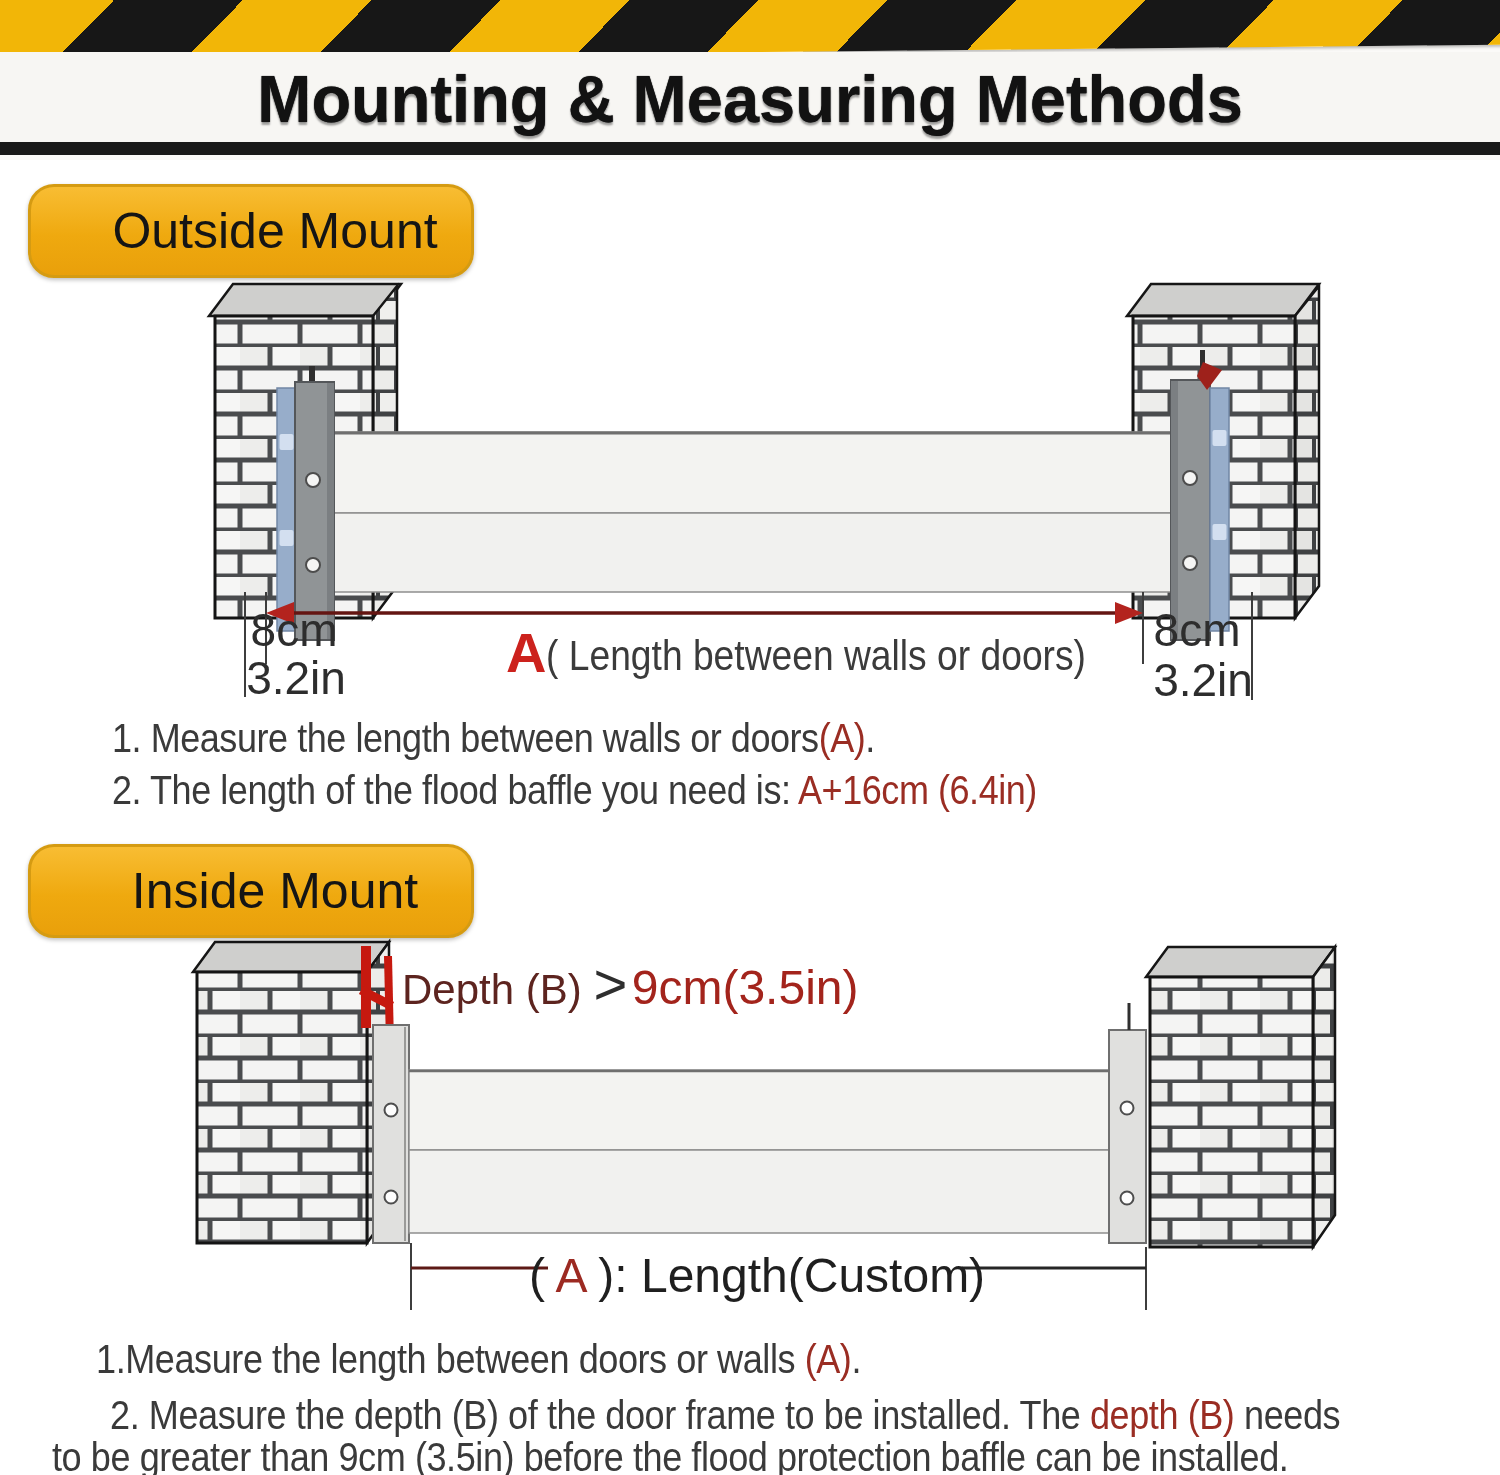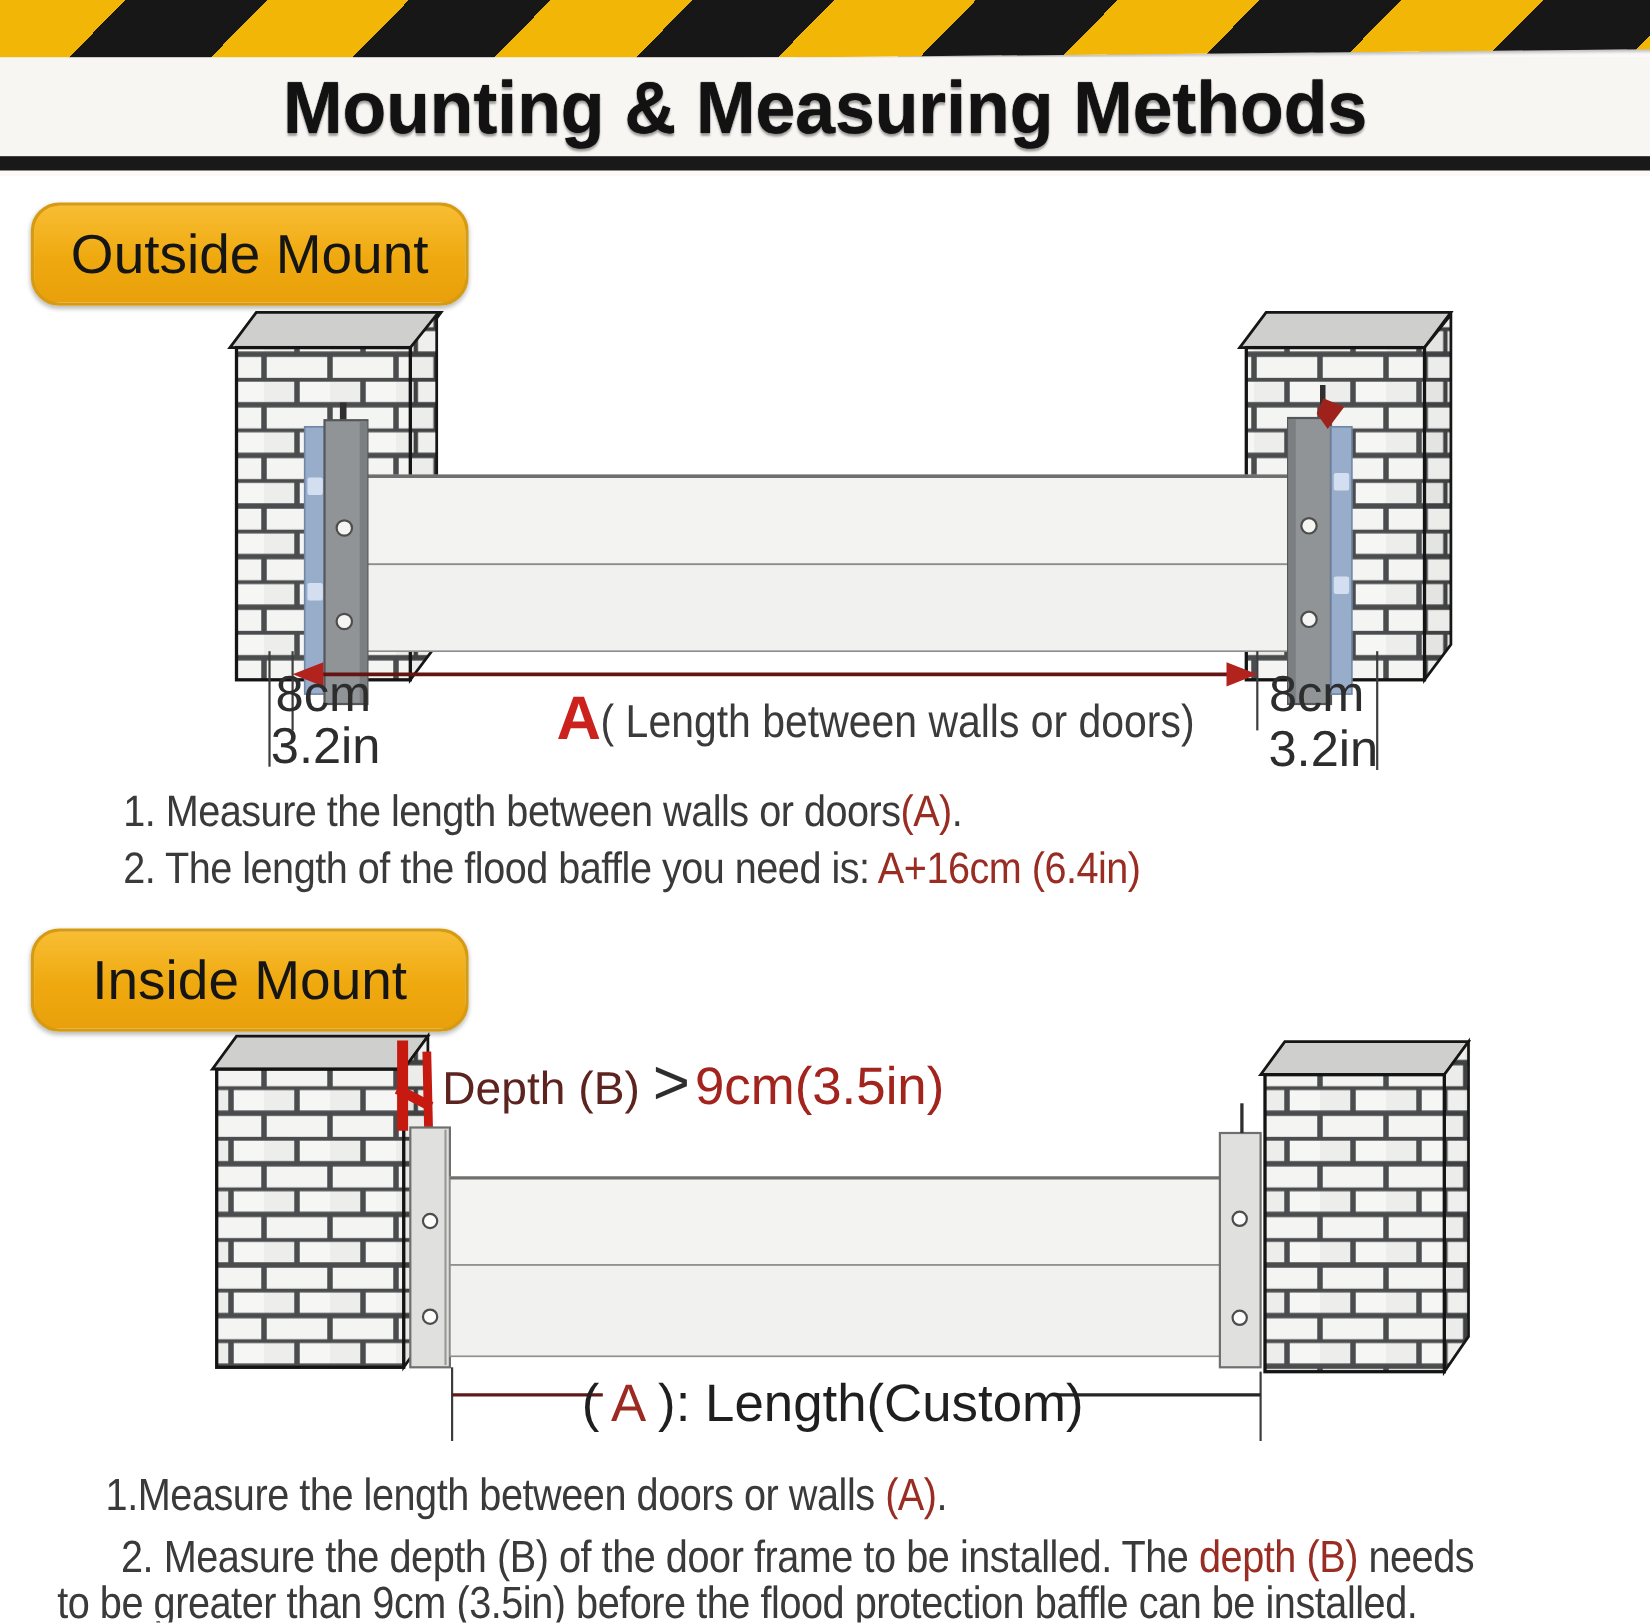--- a/index.html
+++ b/index.html
@@ -29,20 +29,21 @@
   }
   .header-bar{position:absolute;top:142px;left:0;width:1500px;height:13px;background:#191919;}
   
   .badge{
     position:absolute;left:28px;width:392px;height:88px;
     background:linear-gradient(180deg,#f8bd33,#efa90f 55%,#e9a00b);
     border:3px solid #d59b12;border-radius:26px;
     display:flex;align-items:center;justify-content:center;
     font-size:50px;color:#151515;white-space:nowrap;
     box-shadow:0 2px 4px rgba(0,0,0,.25);
+    padding-left:48px;
   }
   .badge-outside{top:184px;}
   .badge-inside{top:844px;text-align:center;}
   
   .diagram-svg{position:absolute;top:0;left:0;width:1500px;height:1475px;}
   
   .step-line{
     position:absolute;white-space:nowrap;font-size:40px;color:#3a3a3a;
     transform:scaleX(0.9);transform-origin:left top;letter-spacing:-0.5px;
   }

